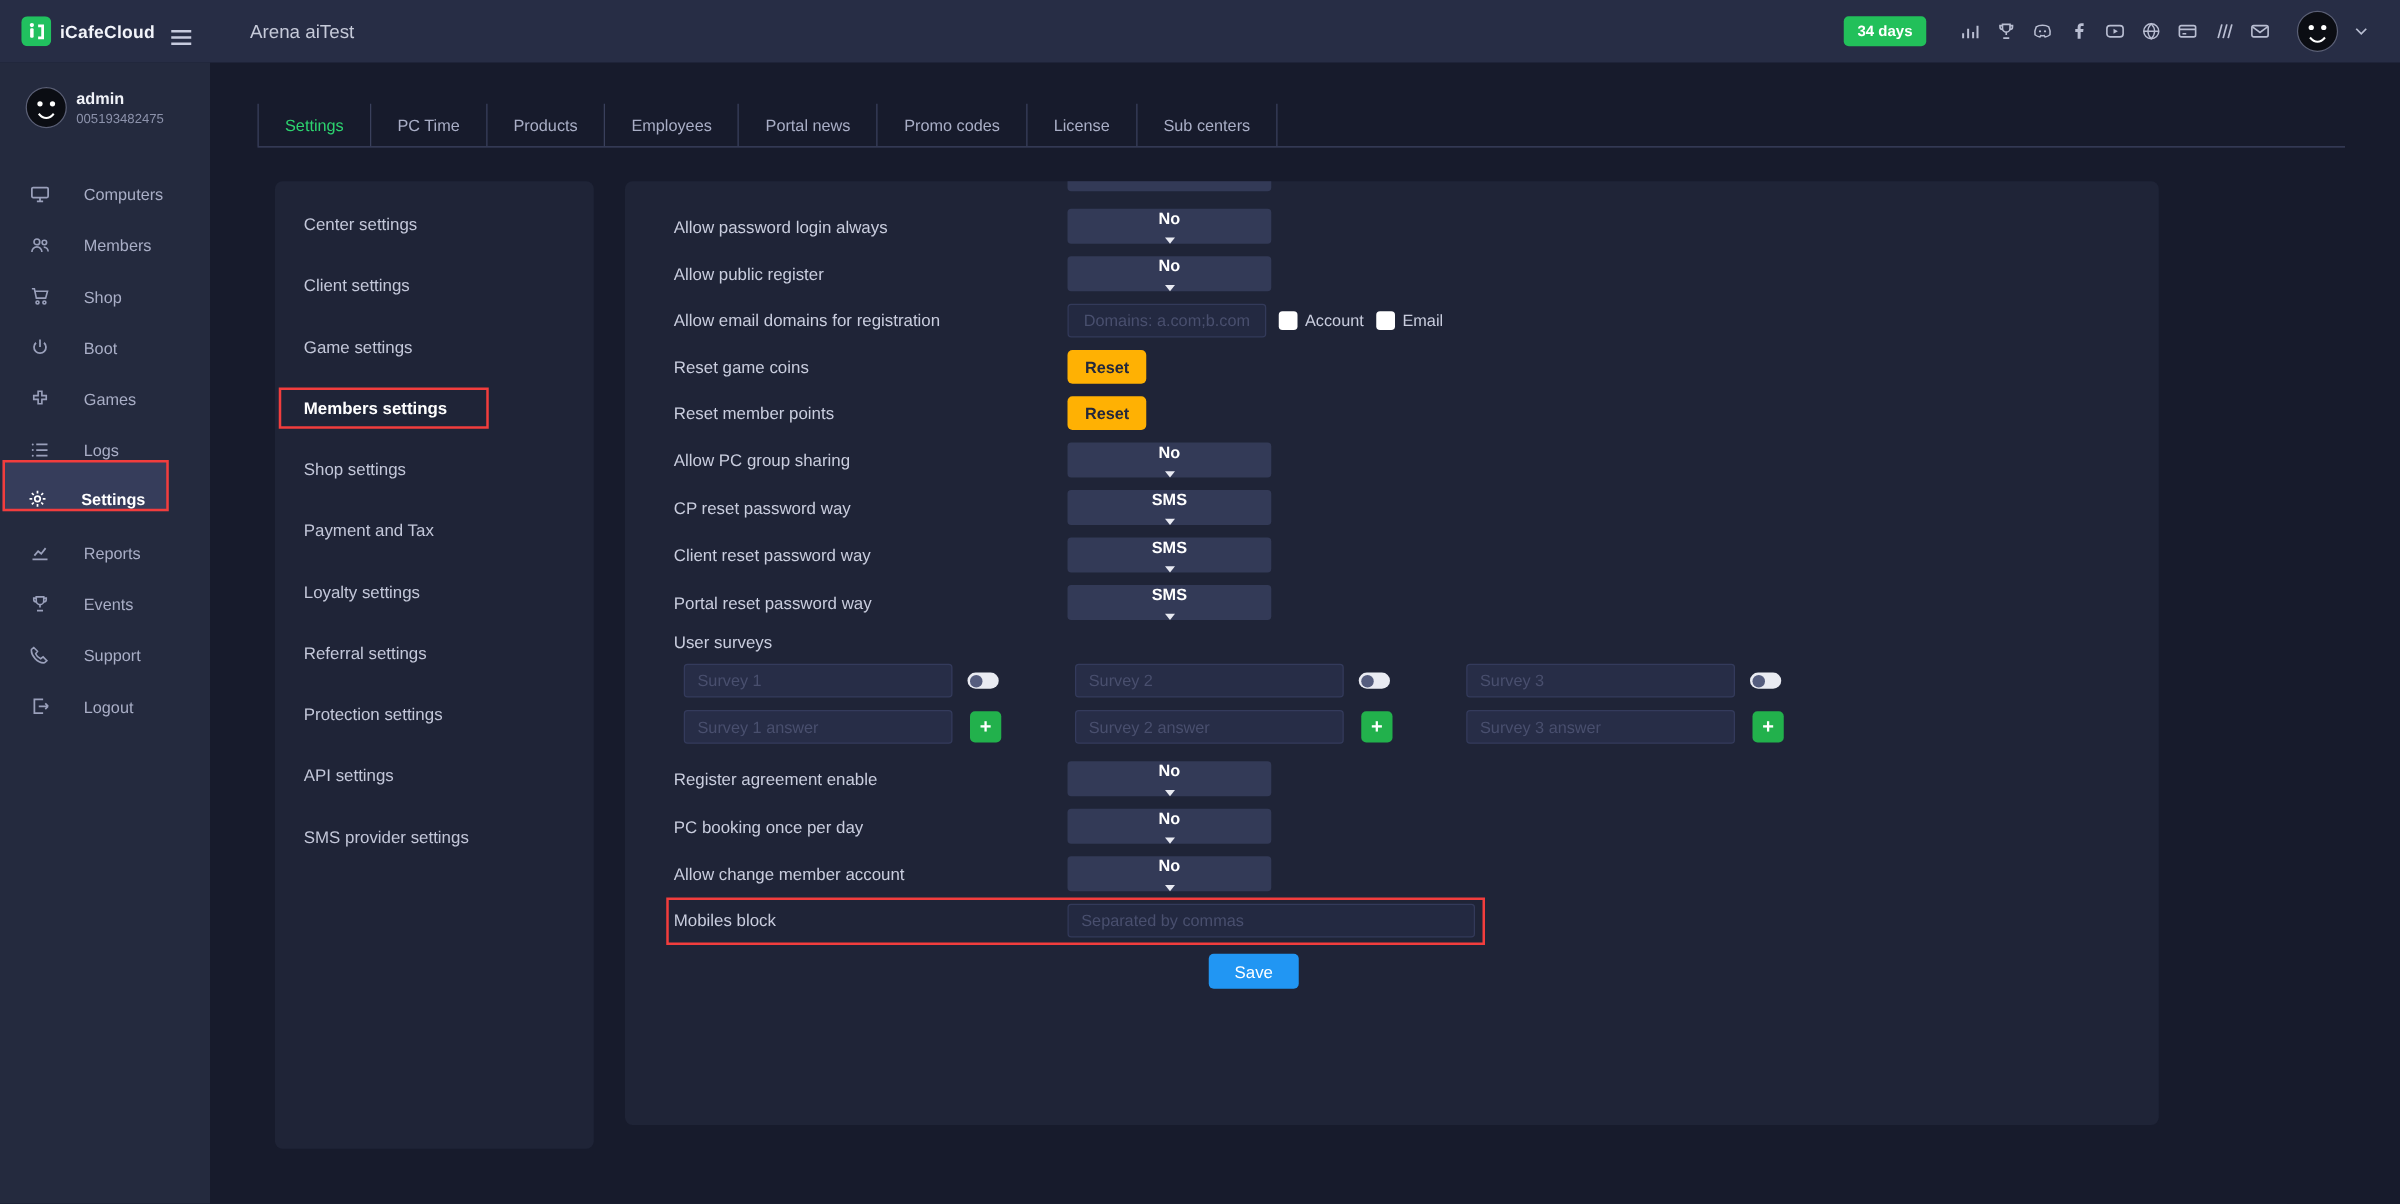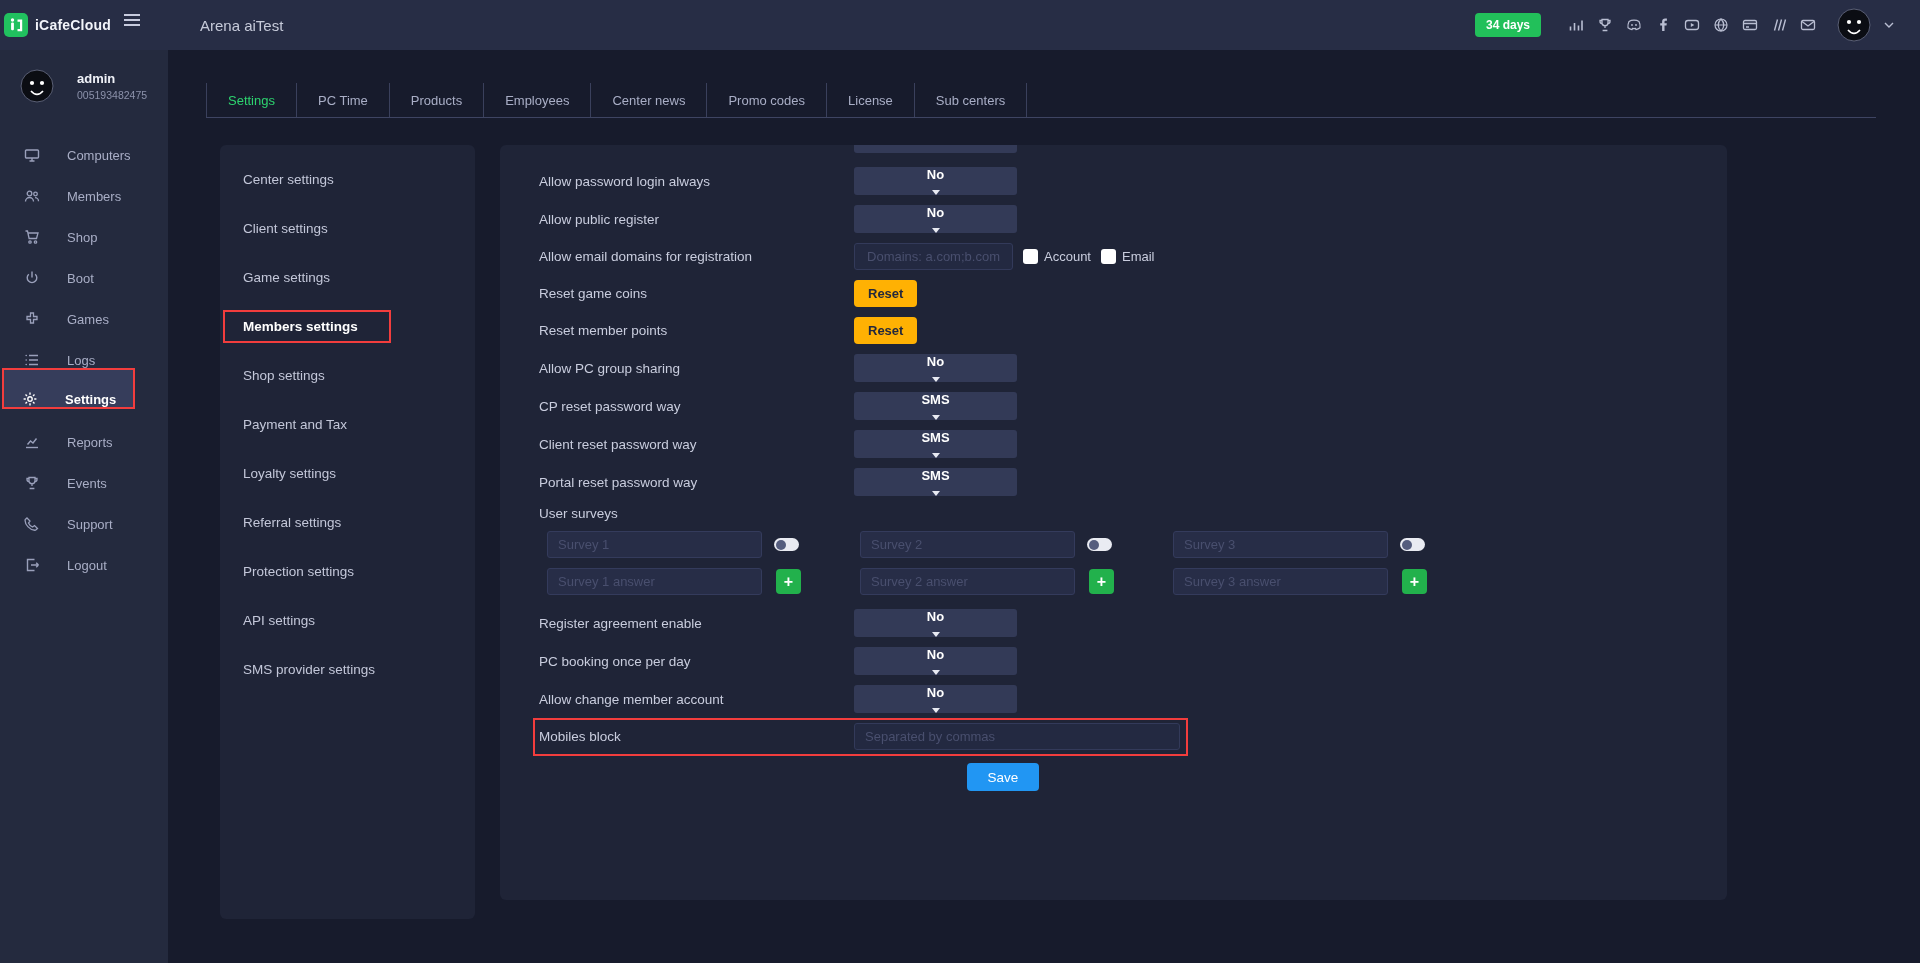--- a/index.html
+++ b/index.html
@@ -11,40 +11,40 @@
     position: relative;
     overflow: hidden;
   }
   svg { display: block; }
 
   
   .topbar {
     position: absolute; top: 0; left: 0; width: 1920px; height: 50px;
     background: #272d45; display: flex; align-items: center; z-index: 10;
   }
-  .topbar-left { width: 168px; flex: 0 0 auto; display: flex; align-items: flex-start; padding-left: 4px; }
+  .topbar-left { width: 168px; flex: 0 0 auto; display: flex; align-items: flex-end; padding-left: 17px; }
   .brand { display: flex; align-items: center; gap: 7px; cursor: pointer; }
   .brand-text { font-size: 14px; font-weight: bold; color: #f2f4fa; letter-spacing: .2px; }
   .hamburger { background: none; border: none; margin-left: 12px; cursor: pointer; color: #c7cbde; }
   .topbar-title { margin-left: 32px; font-size: 15px; color: #c6cad9; }
   .topbar-right { margin-left: auto; display: flex; align-items: center; padding-right: 26px; gap: 13px; }
   .days-badge {
     background: #22c05a; color: #fff; font-size: 12px; font-weight: bold;
     padding: 5px 11px; border-radius: 4px; margin-right: 14px; cursor: pointer;
   }
   .tb-icon { color: #b9bed2; cursor: pointer; display: flex; }
   .tb-avatar { margin-left: 8px; cursor: pointer; }
   .tb-chevron { color: #b9bed2; cursor: pointer; }
 
   
   .sidebar {
     position: absolute; top: 50px; left: 0; bottom: 0; width: 168px;
     background: #242a3e;
   }
-  .user-block { display: flex; align-items: center; gap: 23px; padding: 19px 0 12px 20px; }
+  .user-block { display: flex; align-items: center; gap: 7px; padding: 19px 0 12px 20px; }
   .user-name { font-size: 13px; font-weight: bold; color: #f0f2f8; }
   .user-id { font-size: 10.5px; color: #8c92ab; margin-top: 3px; }
   .nav { margin-top: 7px; }
   .nav-item {
     height: 41px; display: flex; align-items: flex-end; gap: 27px;
     padding-left: 24px; color: #a9aec6; font-size: 13px; cursor: pointer;
   }
   .nav-item .nv-icon { color: #9aa0bb; display: flex; }
   .nav-item-active-box {
     margin-left: 2px; width: 133px; border: 2px solid #f23d3d; background: #363d5b;
@@ -359,21 +359,21 @@
     <div class="tab">
         <span>PC Time</span>
       </div>
     <div class="tab">
         <span>Products</span>
       </div>
     <div class="tab">
         <span>Employees</span>
       </div>
     <div class="tab">
-        <span>Center news</span>
+        <span>Portal news</span>
       </div>
     <div class="tab">
         <span>Promo codes</span>
       </div>
     <div class="tab">
         <span>License</span>
       </div>
     <div class="tab">
         <span>Sub centers</span>
       </div>

